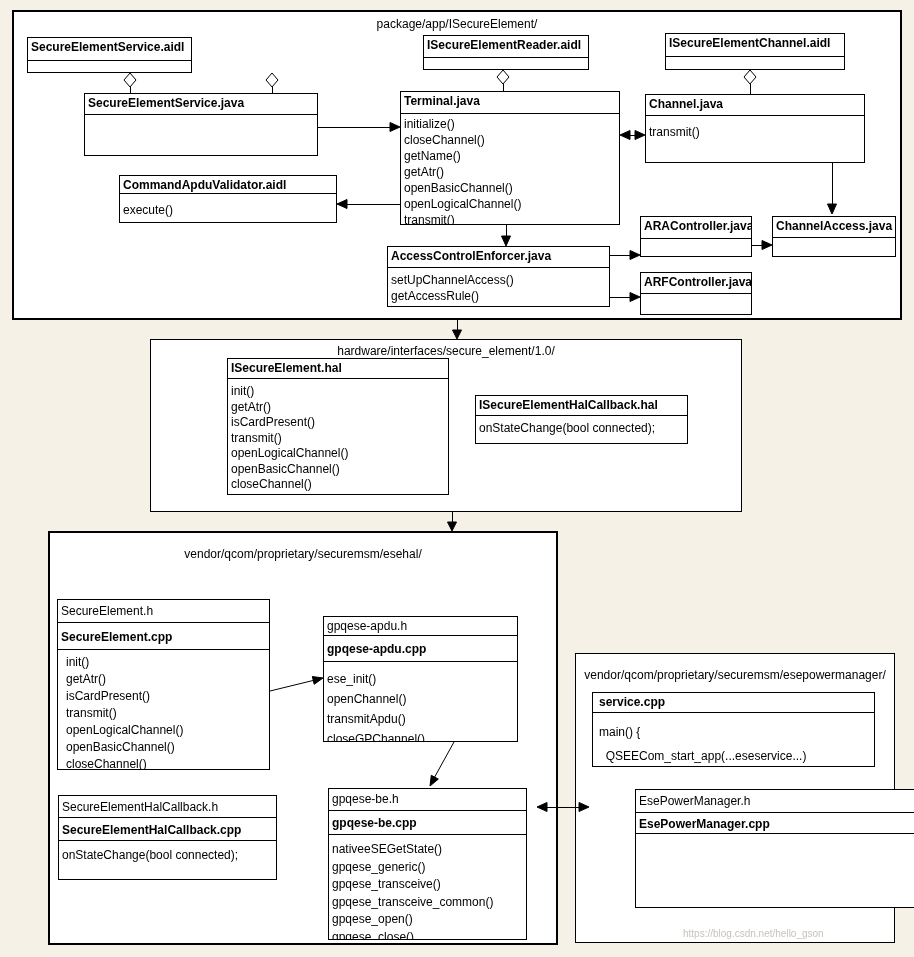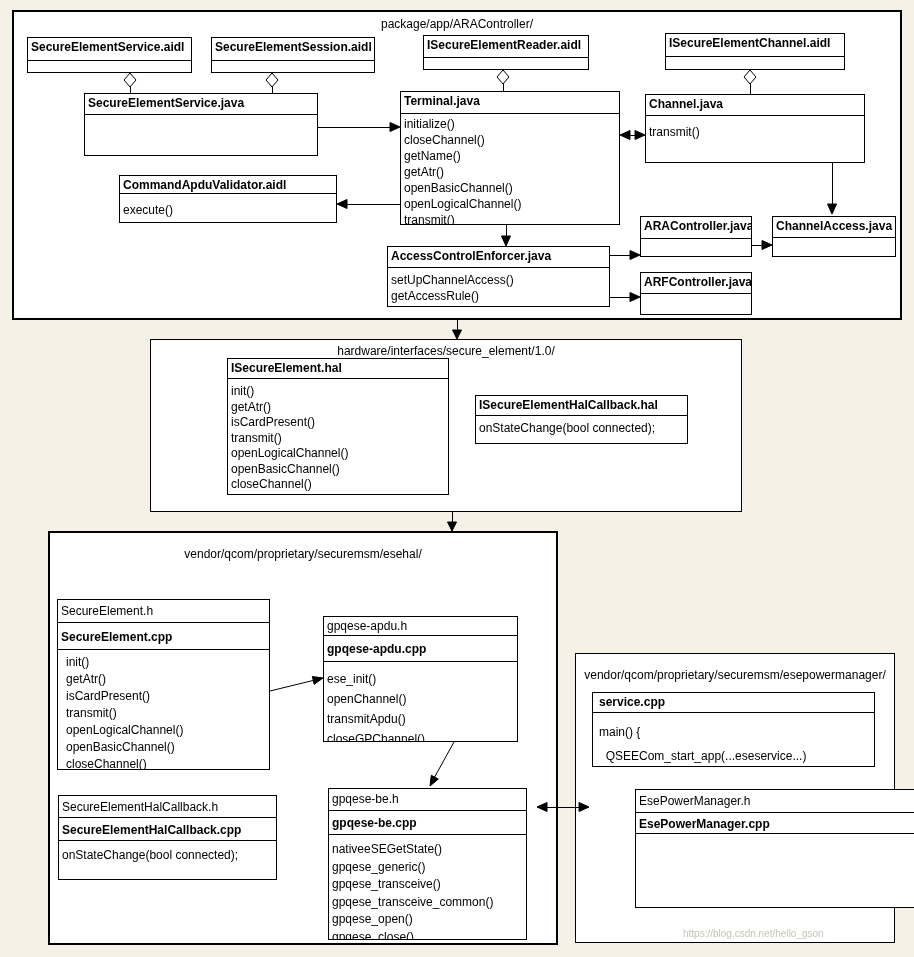--- a/index.html
+++ b/index.html
@@ -18,44 +18,40 @@
   .methods{white-space:pre;line-height:16px;padding-top:2px;}
   .svglayer{position:absolute;left:0;top:0;z-index:30;pointer-events:none;}
   .watermark{position:absolute;z-index:40;font-size:10px;color:#c6c3ba;white-space:nowrap;}
 </style>
 </head>
 <body>
 
 <div class="stage">
 
   <div class="container thick" style="left:12px;top:10px;width:890px;height:310px;">
-    <div class="container-title" style="top:5px;">package/app/ARAController/</div>
+    <div class="container-title" style="top:5px;">package/app/ISecureElement/</div>
   </div>
 
   <div class="container" style="left:150px;top:339px;width:592px;height:173px;">
     <div class="container-title" style="top:4px;">hardware/interfaces/secure_element/1.0/</div>
   </div>
 
   <div class="container thick" style="left:48px;top:531px;width:510px;height:414px;">
     <div class="container-title" style="top:14px;">vendor/qcom/proprietary/securemsm/esehal/</div>
   </div>
 
   <div class="container" style="left:575px;top:653px;width:320px;height:290px;">
     <div class="container-title" style="top:14px;">vendor/qcom/proprietary/securemsm/esepowermanager/</div>
   </div>
 
   <div class="box" style="left:27px;top:37px;width:165px;height:36px;">
     <div class="cmp sep ttl" style="height:23px;">SecureElementService.aidl</div>
     <div class="cmp"></div>
   </div>
 
-  <div class="box" style="left:211px;top:37px;width:164px;height:36px;">
-    <div class="cmp sep ttl" style="height:23px;">SecureElementSession.aidl</div>
-    <div class="cmp"></div>
-  </div>
 
   <div class="box" style="left:423px;top:35px;width:166px;height:35px;">
     <div class="cmp sep ttl" style="height:22px;">ISecureElementReader.aidl</div>
     <div class="cmp"></div>
   </div>
 
   <div class="box" style="left:665px;top:33px;width:180px;height:37px;">
     <div class="cmp sep ttl" style="height:23px;">ISecureElementChannel.aidl</div>
     <div class="cmp"></div>
   </div>

